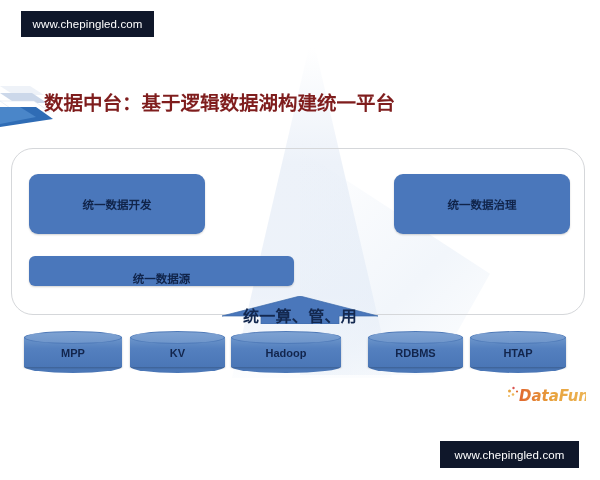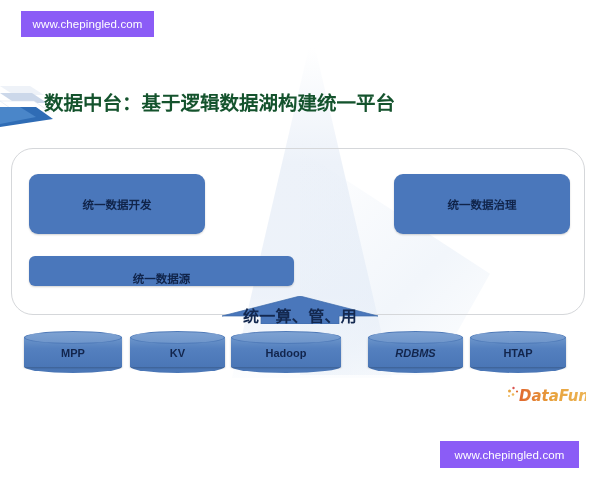--- a/index.html
+++ b/index.html
@@ -41,21 +41,21 @@
     width: 190px;
     height: 225px;
     background: linear-gradient(135deg, rgba(235,241,250,0.0) 0%, rgba(229,237,247,0.5) 60%, rgba(243,247,252,0.1) 100%);
     clip-path: polygon(0% 0%, 100% 55%, 70% 100%, 0% 100%);
     pointer-events: none;
   }
 
   
   .watermark {
     position: absolute;
-    background: #8b5cf6;
+    background: #0f172a;
     color: #ffffff;
     font-size: 11.5px;
     letter-spacing: 0.1px;
     display: flex;
     align-items: center;
     justify-content: center;
     font-family: "Liberation Sans", "DejaVu Sans", sans-serif;
   }
   .watermark-top {
     left: 21px;
@@ -87,21 +87,21 @@
   }
   .title-text {
     position: absolute;
     left: 44px;
     top: 0px;
     width: 540px;
     height: 48px;
     line-height: 48px;
     font-size: 19.5px;
     font-weight: bold;
-    color: #14532d;
+    color: #7f1d1d;
     white-space: nowrap;
     font-family: "DejaVu Sans", "Liberation Sans", sans-serif;
   }
 
   
   .platform-frame {
     position: absolute;
     left: 11px;
     top: 148px;
     width: 574px;
@@ -321,21 +321,21 @@
       <div class="label">KV</div>
     </div>
 
     <div class="cyl" style="left:207px;width:110px;">
       <div class="bot-ellipse"></div>
       <div class="body"></div>
       <div class="top-ellipse"></div>
       <div class="label">Hadoop</div>
     </div>
 
-    <div class="cyl" style="left:344px;width:95px;font-style:italic;">
+    <div class="cyl" style="left:344px;width:95px;">
       <div class="bot-ellipse"></div>
       <div class="body"></div>
       <div class="top-ellipse"></div>
       <div class="label">RDBMS</div>
     </div>
 
     <div class="cyl" style="left:446px;width:96px;">
       <div class="bot-ellipse"></div>
       <div class="body"></div>
       <div class="top-ellipse"></div>

